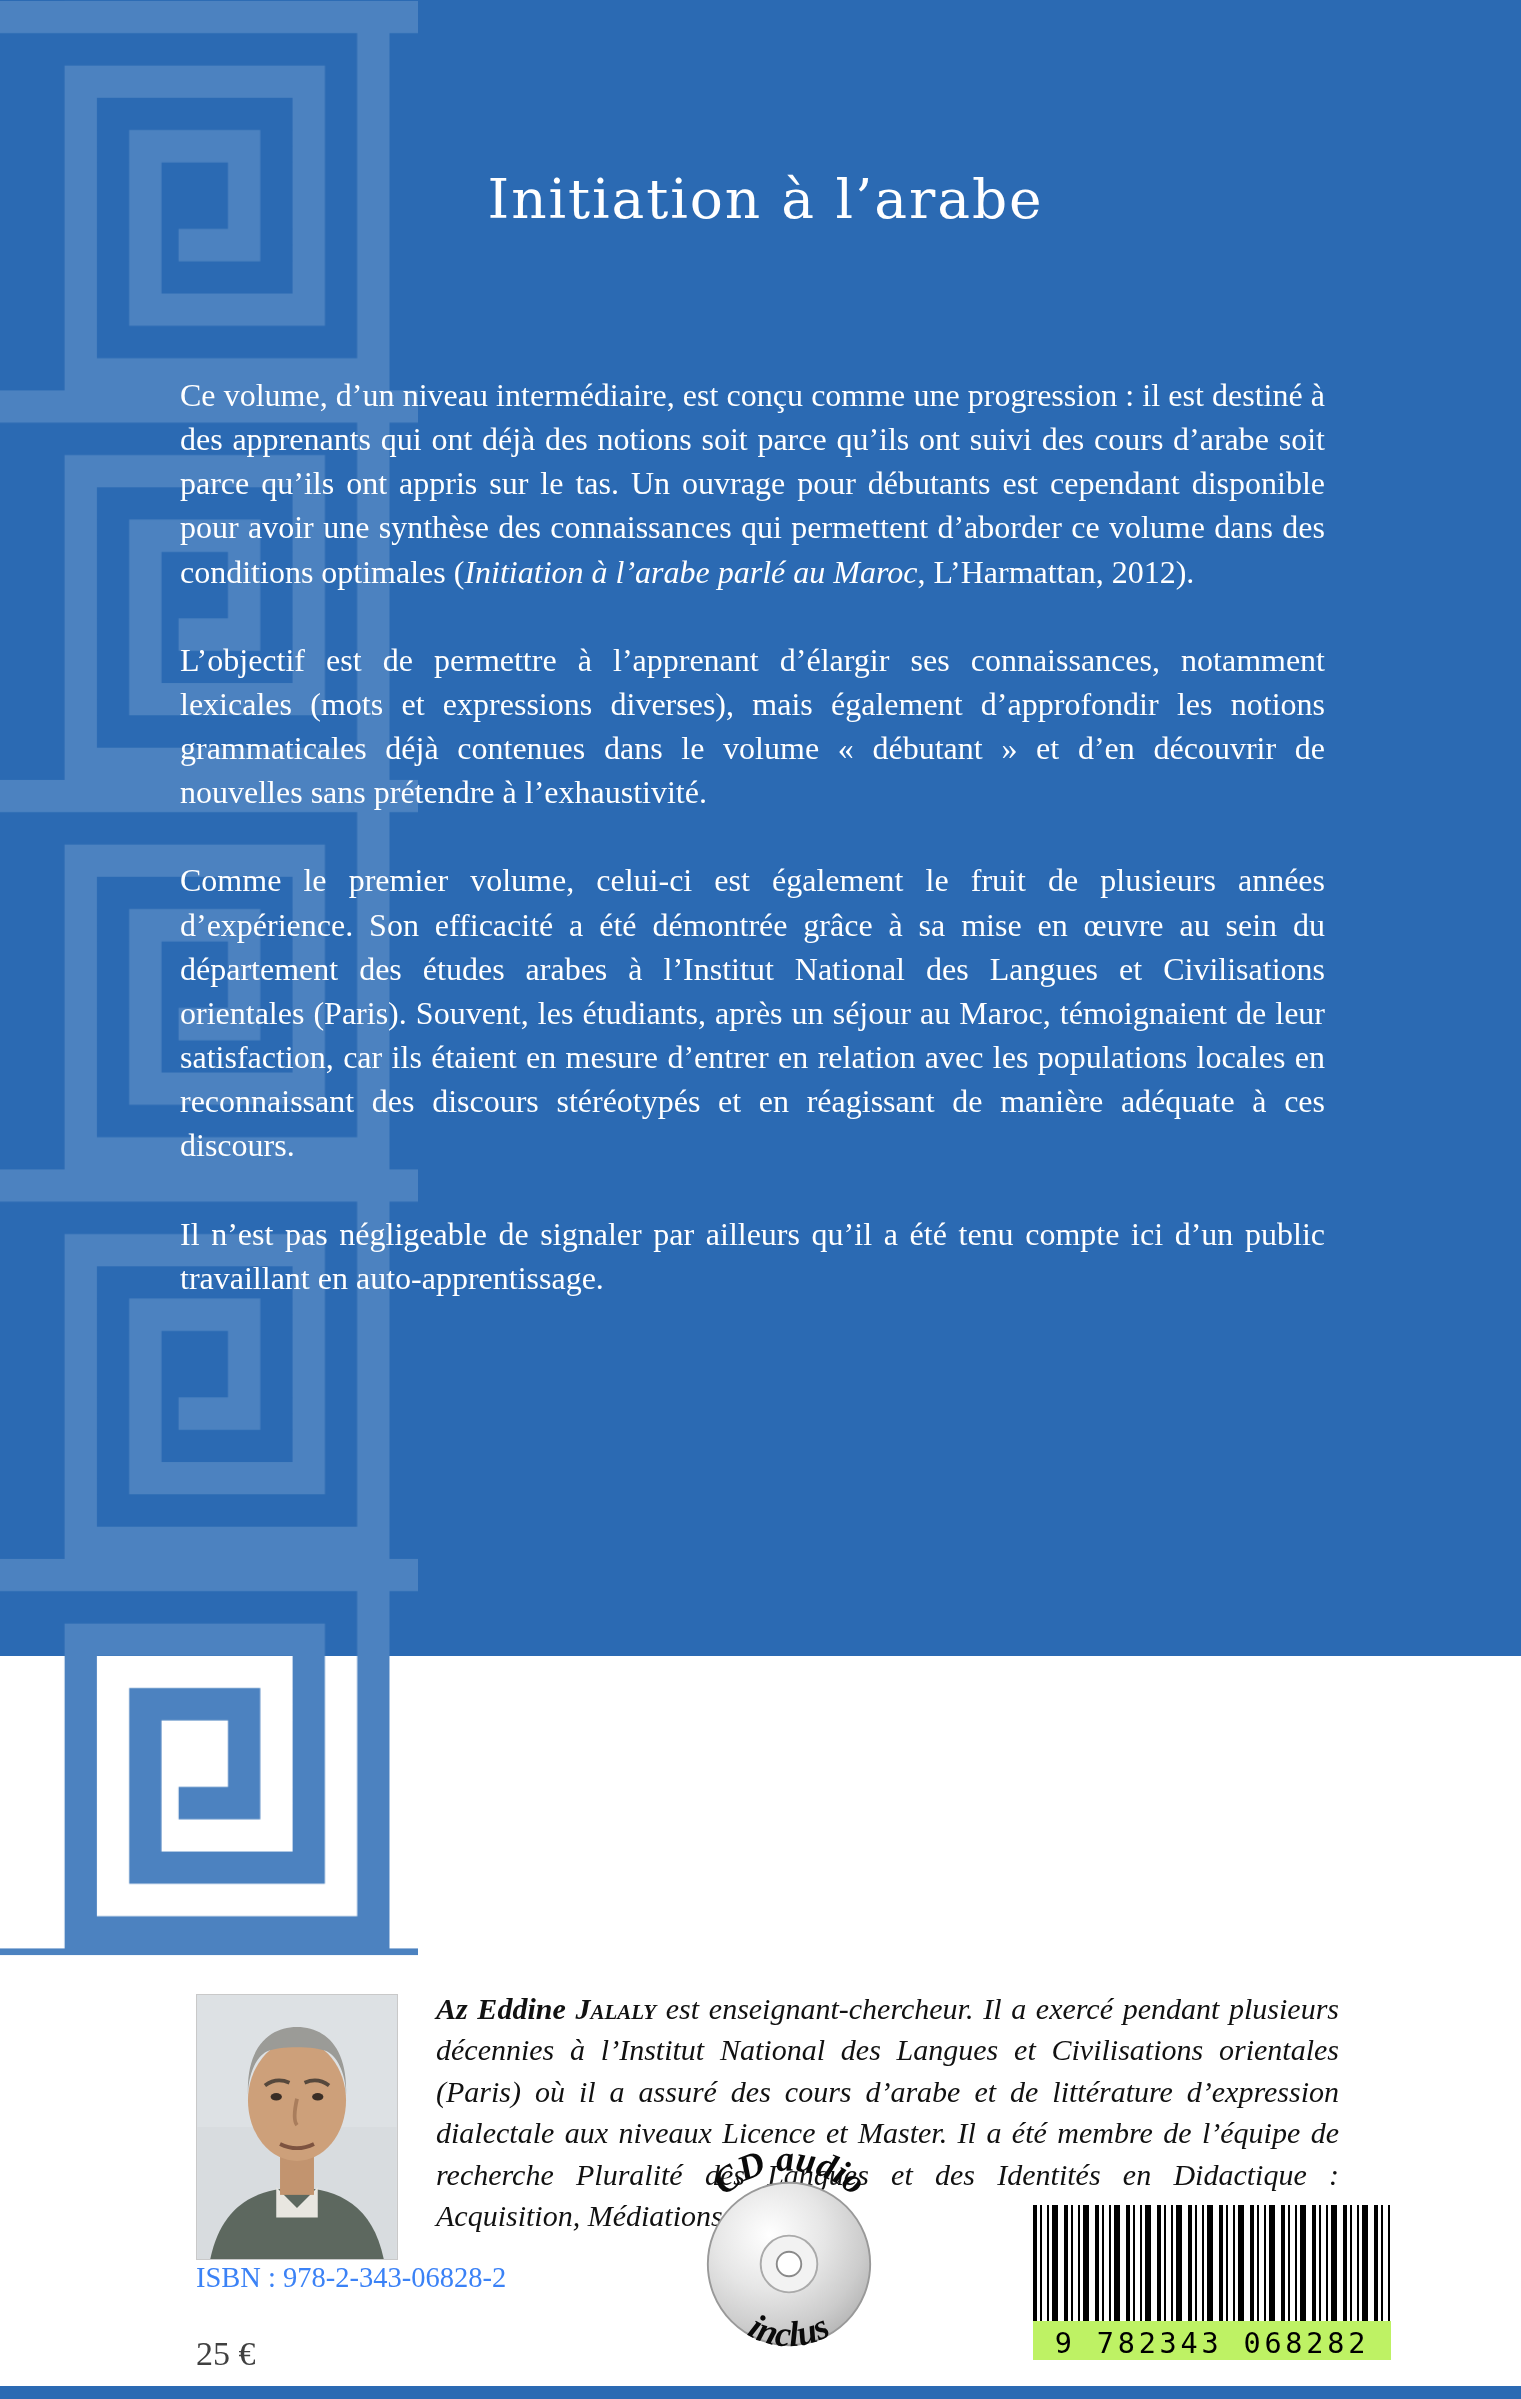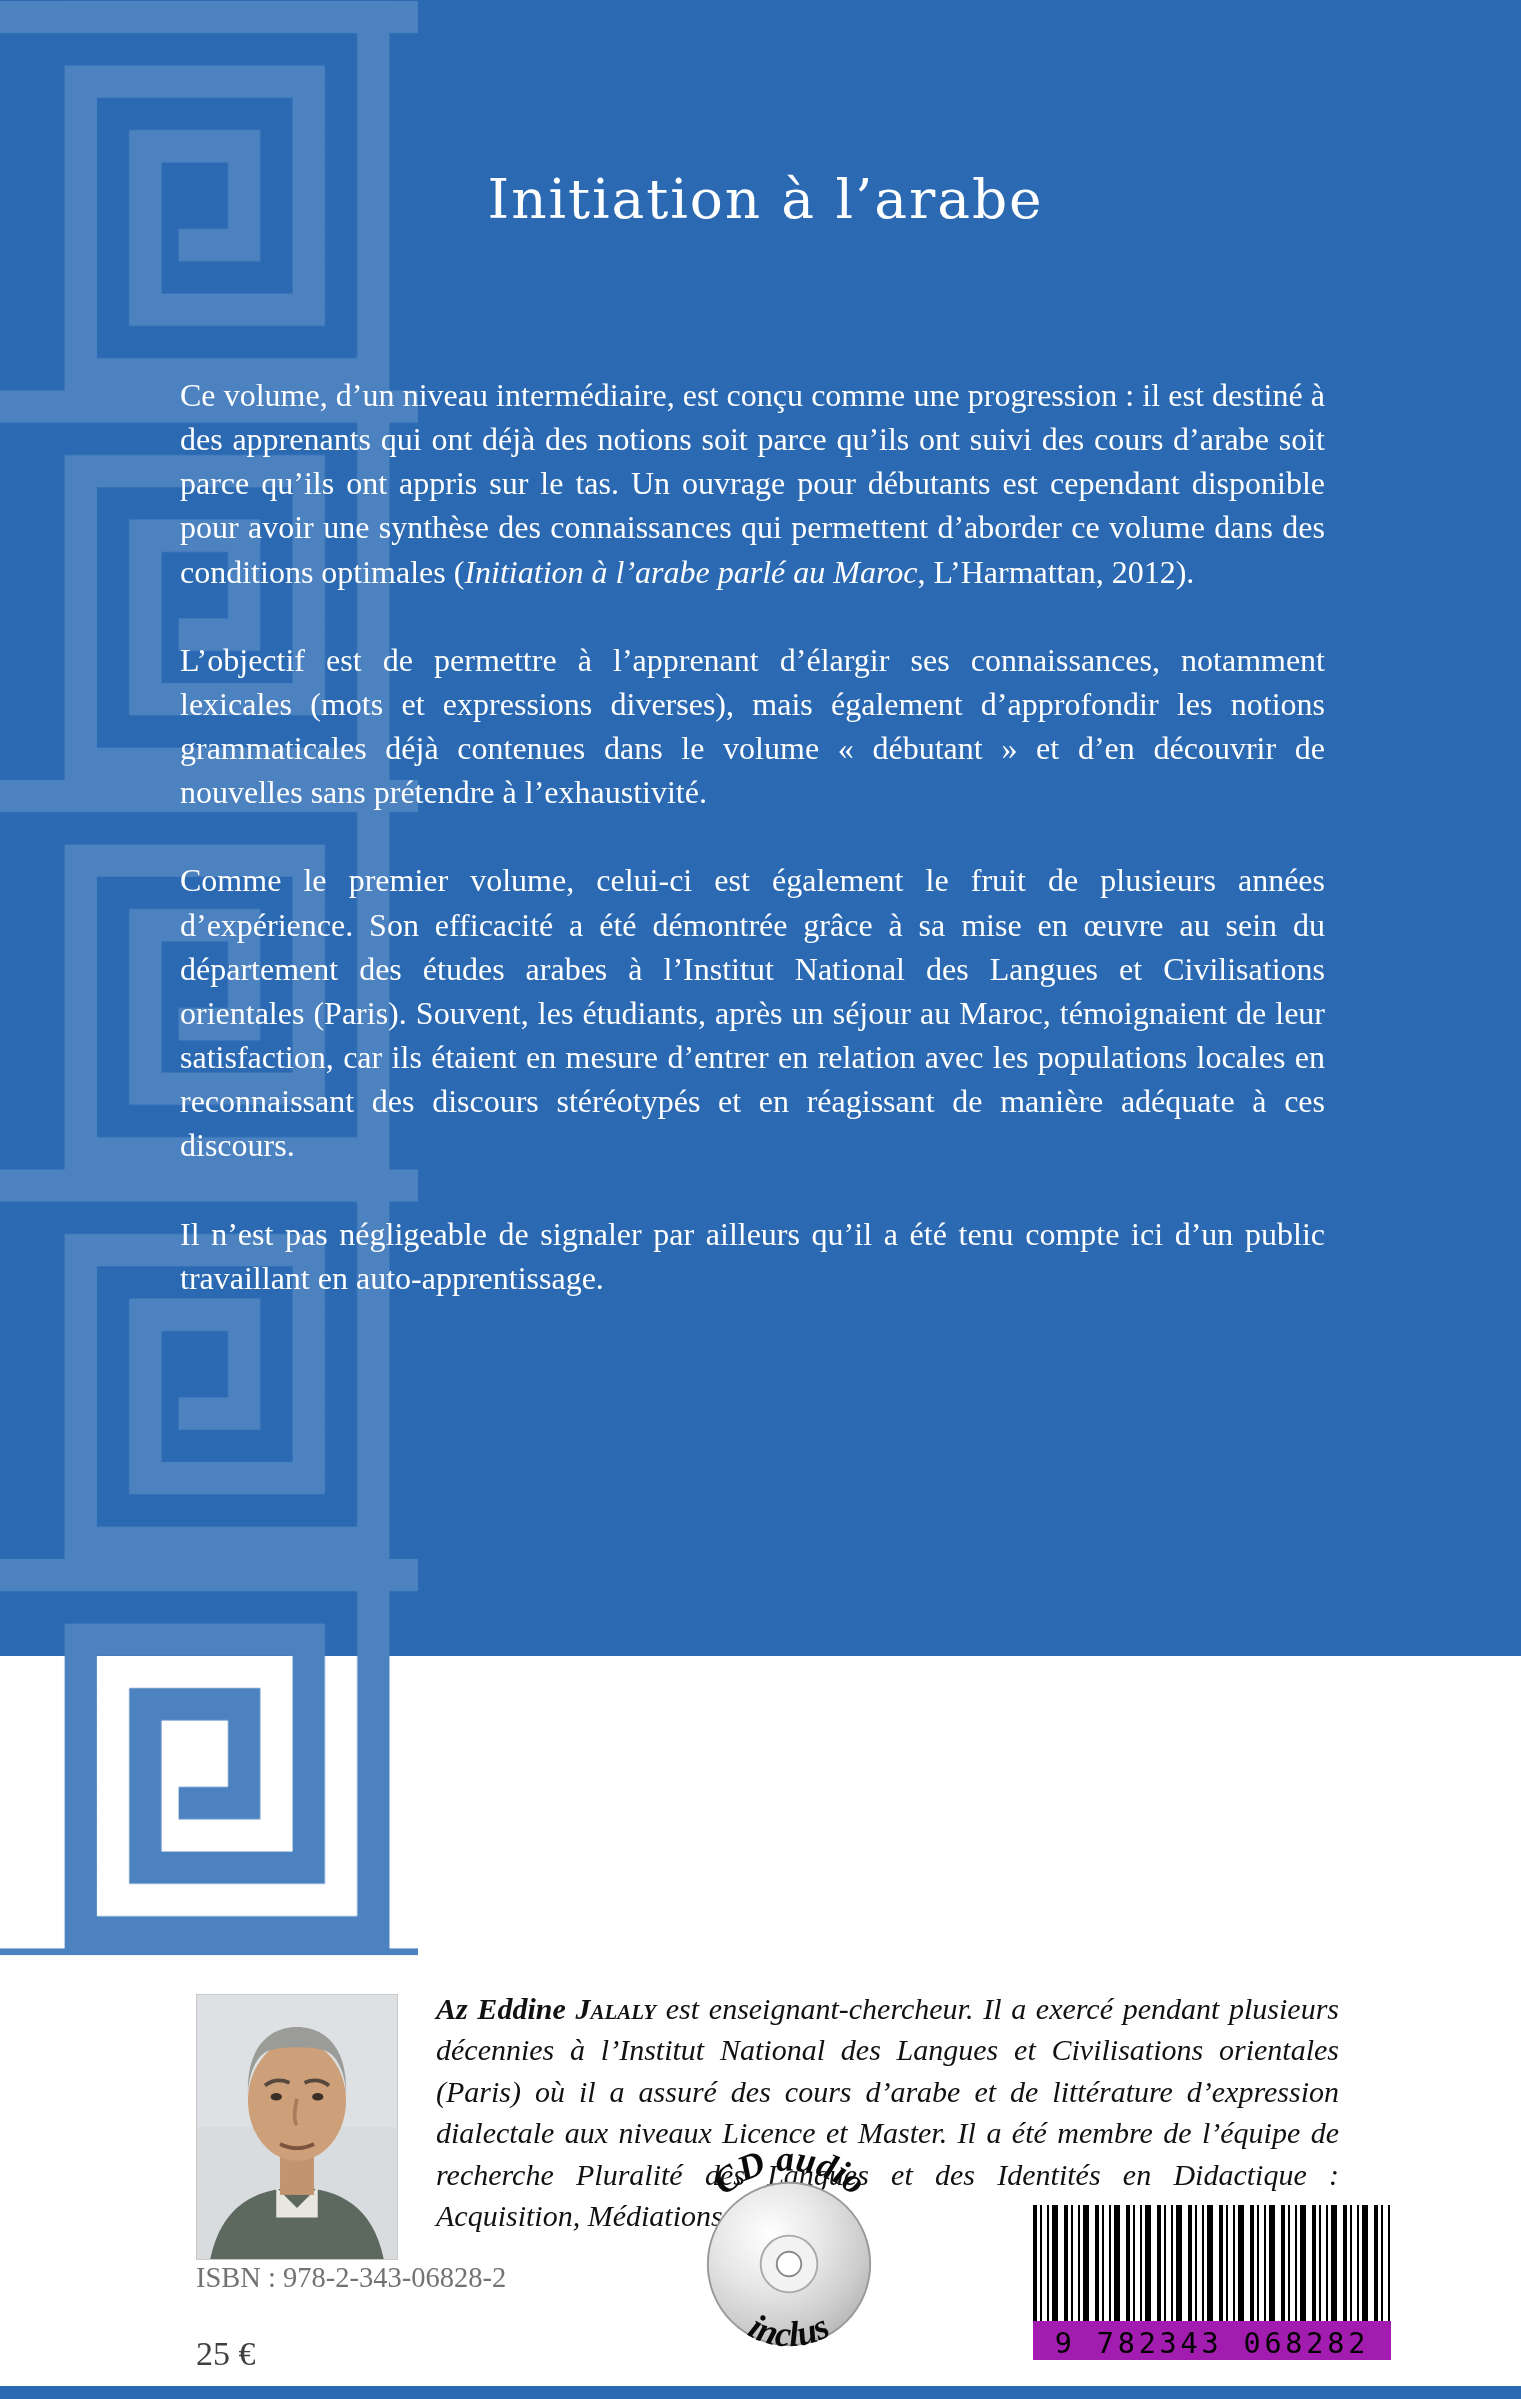--- a/index.html
+++ b/index.html
@@ -38,35 +38,35 @@
   }
   .author-bio {
     position:absolute; left:436px; right:183px; top:32px; margin:0;
     font-style:italic; font-size:30px; line-height:1.38;
     color:#111111; text-align:justify;
   }
   .author-bio b { font-weight:bold; }
   .sc { font-variant:small-caps; }
   .isbn-text {
     position:absolute; left:196px; top:306px;
-    font-size:28.5px; color:#737373;text-align:right;
+    font-size:28.5px; color:#3b82f6;text-align:right;
   }
   .price-text {
     position:absolute; left:196px; top:379px;
     font-size:34px; color:#404040;
   }
   .cd-badge { position:absolute; left:671px; top:190px; width:236px; height:236px; }
   .cd-text {
     font-family:"Liberation Serif", serif;
     font-weight:bold; font-style:italic;
     font-size:38px; fill:#0a0a0a;
   }
   .barcode {
     position:absolute; left:1033px; top:249px; width:358px;
-    background:#a21caf; text-align:center;
+    background:#bef264; text-align:center;
   }
   .barcode-bars {
     height:116px; width:100%;
     background:repeating-linear-gradient(90deg,
       #000 0 3.8px,  #fff 3.8px 6.7px,
       #000 6.7px 8.6px, #fff 8.6px 14.3px,
       #000 14.3px 16px, #fff 16px 19px,
       #000 19px 25px, #fff 25px 31px);
   }
   .barcode-digits {

